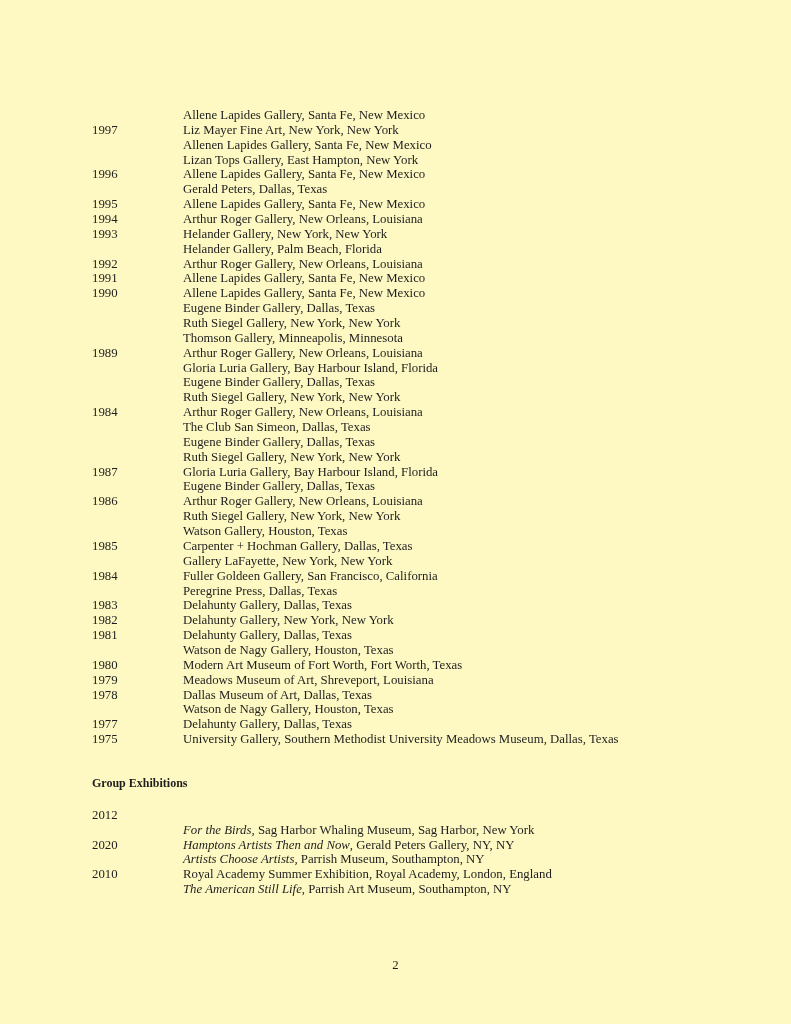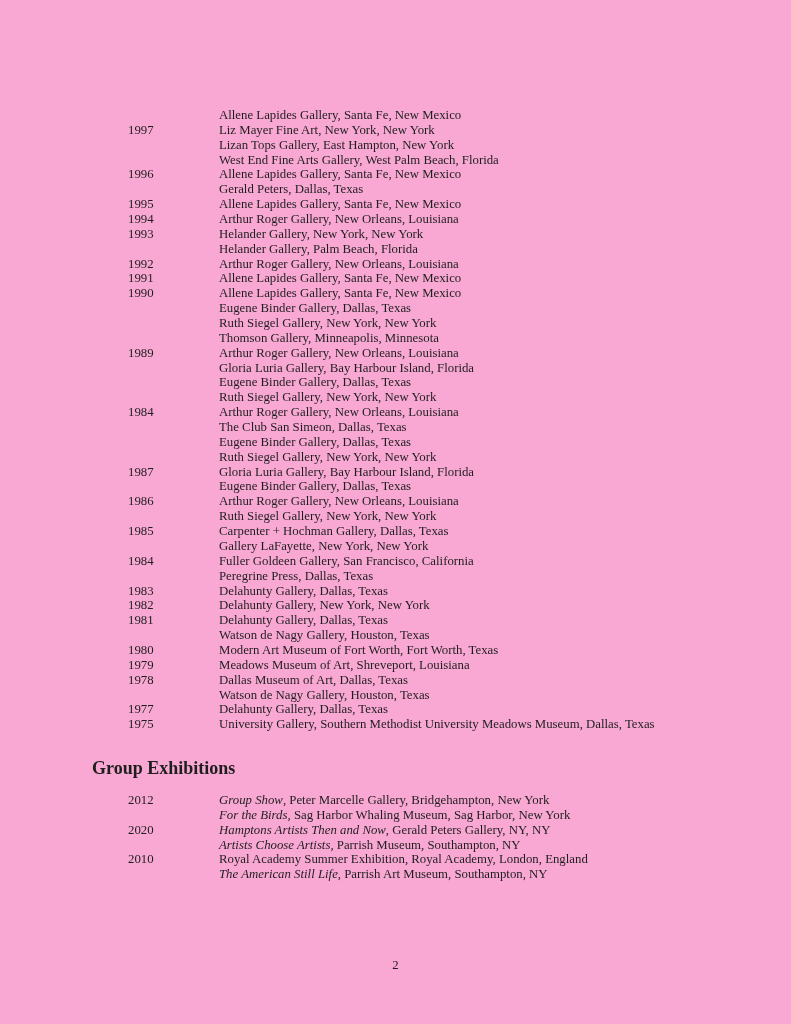--- a/index.html
+++ b/index.html
@@ -10,46 +10,45 @@
   body {
     width: 791px;
     height: 1024px;
     position: relative;
     font-family: "Liberation Serif", "DejaVu Serif", serif;
     color: #1e1e1e;
   }
   .sheet {
     position: absolute;
     inset: 0;
-    background: #f9a8d4;
+    background: #fef9c3;
     overflow: hidden;
   }
   .content {
     position: absolute;
     left: 92px;
     top: 108px;
     right: 40px;
     font-size: 12.8px;
     line-height: 14.86px;
   }
   .row {
     display: flex;
     align-items: baseline;
   }
   .year {
     flex: 0 0 91px;
-    margin-left: 36px;
   }
   .venue {
     flex: 1 1 auto;
     white-space: nowrap;
   }
   .group-heading {
     margin: 29px 0 0 0;
-    font-size: 18px;
+    font-size: 12px;
     line-height: 14.86px;
     font-weight: bold;
   }
   .group-rows {
     margin-top: 17px;
   }
   .title {
     font-style: italic;
   }
   .page-number {
@@ -71,30 +70,30 @@
   <div class="row">
     <span class="year"></span>
     <span class="venue">Allene Lapides Gallery, Santa Fe, New Mexico</span>
   </div>
 
   <div class="row">
     <span class="year">1997</span>
     <span class="venue">Liz Mayer Fine Art, New York, New York</span>
   </div>
 
+  <div class="row">
+    <span class="year"></span>
+    <span class="venue">Allenen Lapides Gallery, Santa Fe, New Mexico</span>
+  </div>
 
   <div class="row">
     <span class="year"></span>
     <span class="venue">Lizan Tops Gallery, East Hampton, New York</span>
   </div>
 
-  <div class="row">
-    <span class="year"></span>
-    <span class="venue">West End Fine Arts Gallery, West Palm Beach, Florida</span>
-  </div>
 
   <div class="row">
     <span class="year">1996</span>
     <span class="venue">Allene Lapides Gallery, Santa Fe, New Mexico</span>
   </div>
 
   <div class="row">
     <span class="year"></span>
     <span class="venue">Gerald Peters, Dallas, Texas</span>
   </div>
@@ -203,20 +202,24 @@
   <div class="row">
     <span class="year">1986</span>
     <span class="venue">Arthur Roger Gallery, New Orleans, Louisiana</span>
   </div>
 
   <div class="row">
     <span class="year"></span>
     <span class="venue">Ruth Siegel Gallery, New York, New York</span>
   </div>
 
+  <div class="row">
+    <span class="year"></span>
+    <span class="venue">Watson Gallery, Houston, Texas</span>
+  </div>
 
   <div class="row">
     <span class="year">1985</span>
     <span class="venue">Carpenter + Hochman Gallery, Dallas, Texas</span>
   </div>
 
   <div class="row">
     <span class="year"></span>
     <span class="venue">Gallery LaFayette, New York, New York</span>
   </div>
@@ -278,21 +281,20 @@
 
   <div class="row">
     <span class="year">1975</span>
     <span class="venue">University Gallery, Southern Methodist University Meadows Museum, Dallas, Texas</span>
   </div>
 </div>
     <h2 class="group-heading">Group Exhibitions</h2>
     <div id="group-rows" class="group-rows">
   <div class="row">
     <span class="year">2012</span>
-    <span class="venue"><span class="title">Group Show</span><span class="rest">, Peter Marcelle Gallery, Bridgehampton, New York</span></span>
   </div>
 
   <div class="row">
     <span class="year"></span>
     <span class="venue"><span class="title">For the Birds,</span><span class="rest"> Sag Harbor Whaling Museum, Sag Harbor, New York</span></span>
   </div>
 
   <div class="row">
     <span class="year">2020</span>
     <span class="venue"><span class="title">Hamptons Artists Then and Now</span><span class="rest">, Gerald Peters Gallery, NY, NY</span></span>

